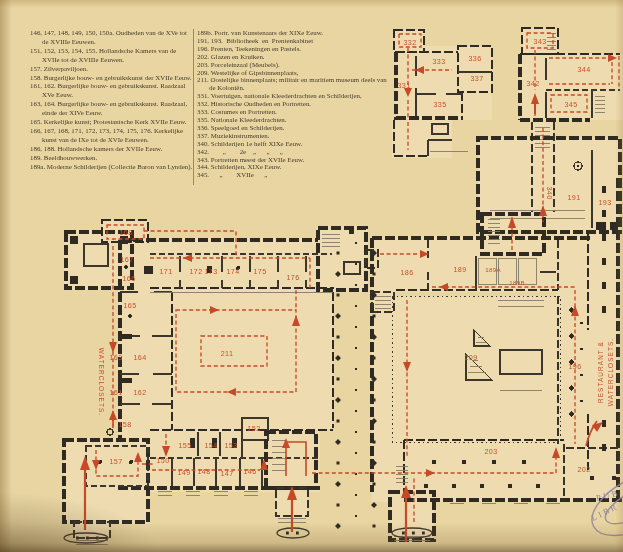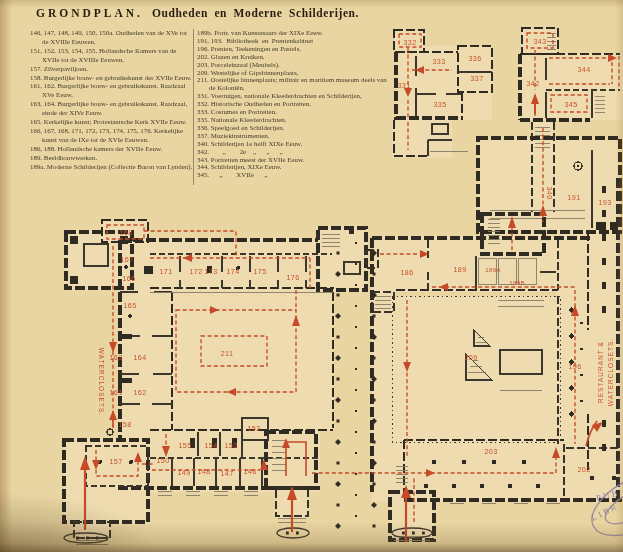--- a/index.html
+++ b/index.html
@@ -41,23 +41,20 @@
   .lblsm{font-family:"Liberation Sans",sans-serif;font-size:6.2px;fill:#c8502c;letter-spacing:.3px;text-anchor:middle;}
   .vtxt{font-family:"Liberation Sans",sans-serif;font-size:6.4px;letter-spacing:1.1px;fill:#c8502c;text-anchor:middle;}
   .stamp{stroke:#93879f;stroke-width:1.4;fill:none;opacity:.9;}
   .stxt{font-family:"Liberation Serif",serif;font-size:8.5px;fill:#90859c;letter-spacing:2.5px;}
 </style>
 </head>
 <body>
 
 <div id="page">
 
-  <div id="title">
-    <span class="main">GRONDPLAN.</span><span class="sub">Oudheden en Moderne Schilderijen.</span>
-  </div>
 
   <div id="legend-left" class="legend">
     <div class="item">146, 147, 148, 149, 150, 150a. Oudheden van de XVe tot de XVIIIe Eeuwen.</div>
     <div class="item">151, 152, 153, 154, 155. Hollandsche Kamers van de XVIIe tot de XVIIIe Eeuwen.</div>
     <div class="item">157. Zilverpaviljoen.</div>
     <div class="item">158. Burgerlijke bouw- en gebruikskunst der XVIIe Eeuw.</div>
     <div class="item">161, 162. Burgerlijke bouw- en gebruikskunst. Raadzaal XVe Eeuw.</div>
     <div class="item">163, 164. Burgerlijke bouw- en gebruikskunst. Raadzaal, einde der XIVe Eeuw.</div>
     <div class="item">165. Kerkelijke kunst; Protestantsche Kerk XVIIe Eeuw.</div>
     <div class="item">166, 167, 168, 171, 172, 173, 174, 175, 176. Kerkelijke kunst van de IXe tot de XVIe Eeuwen.</div>

